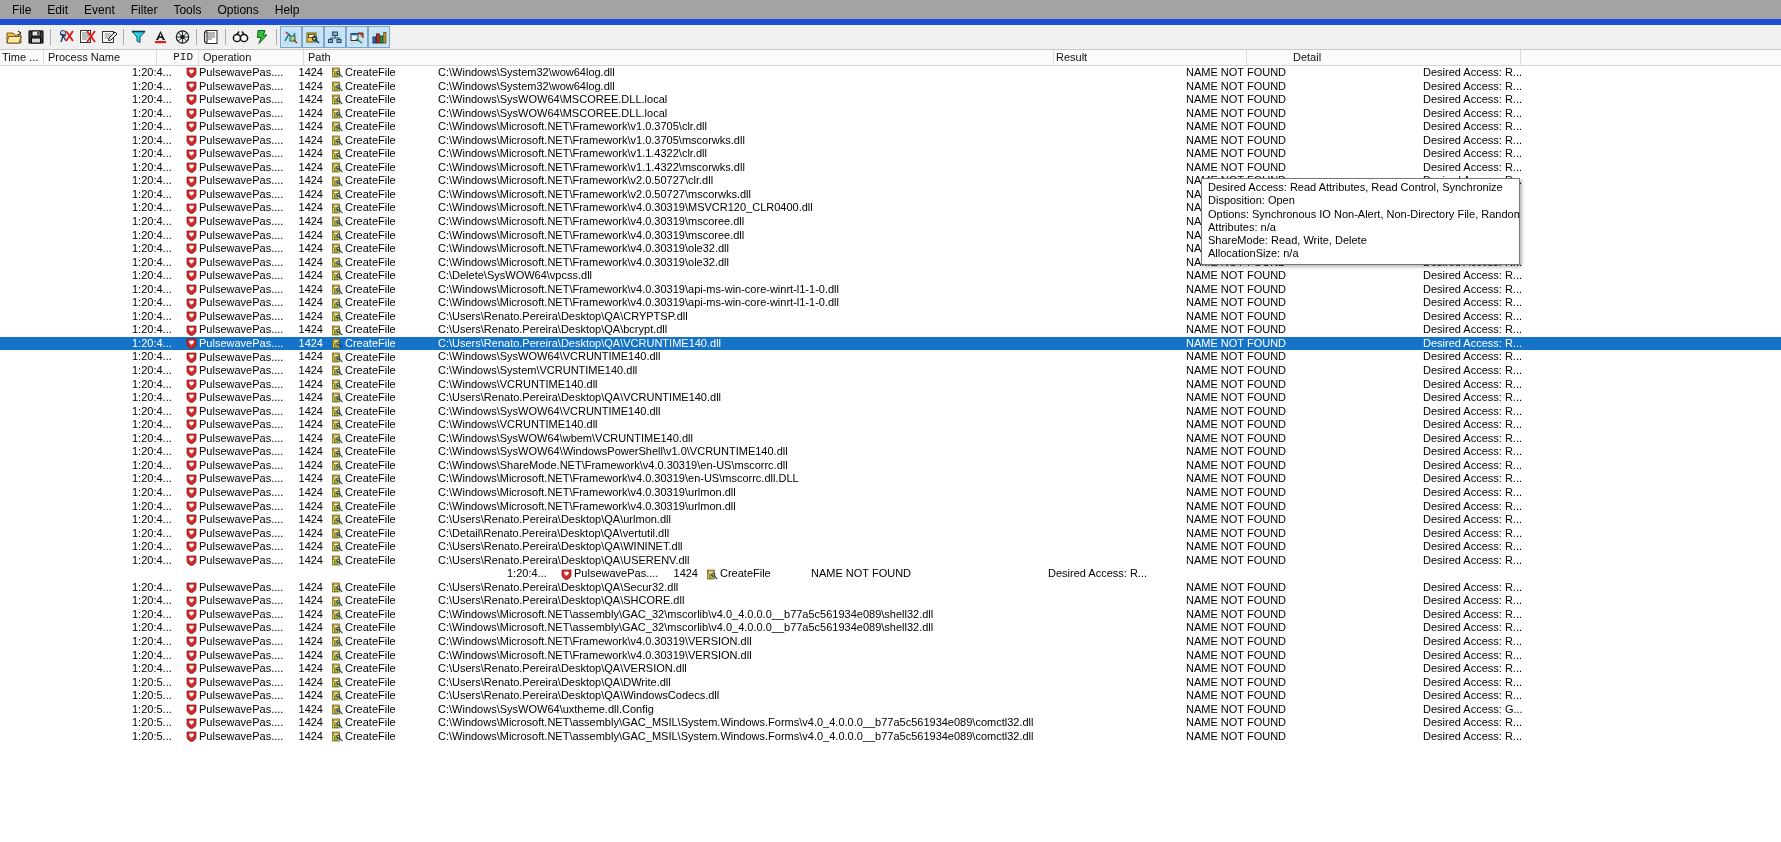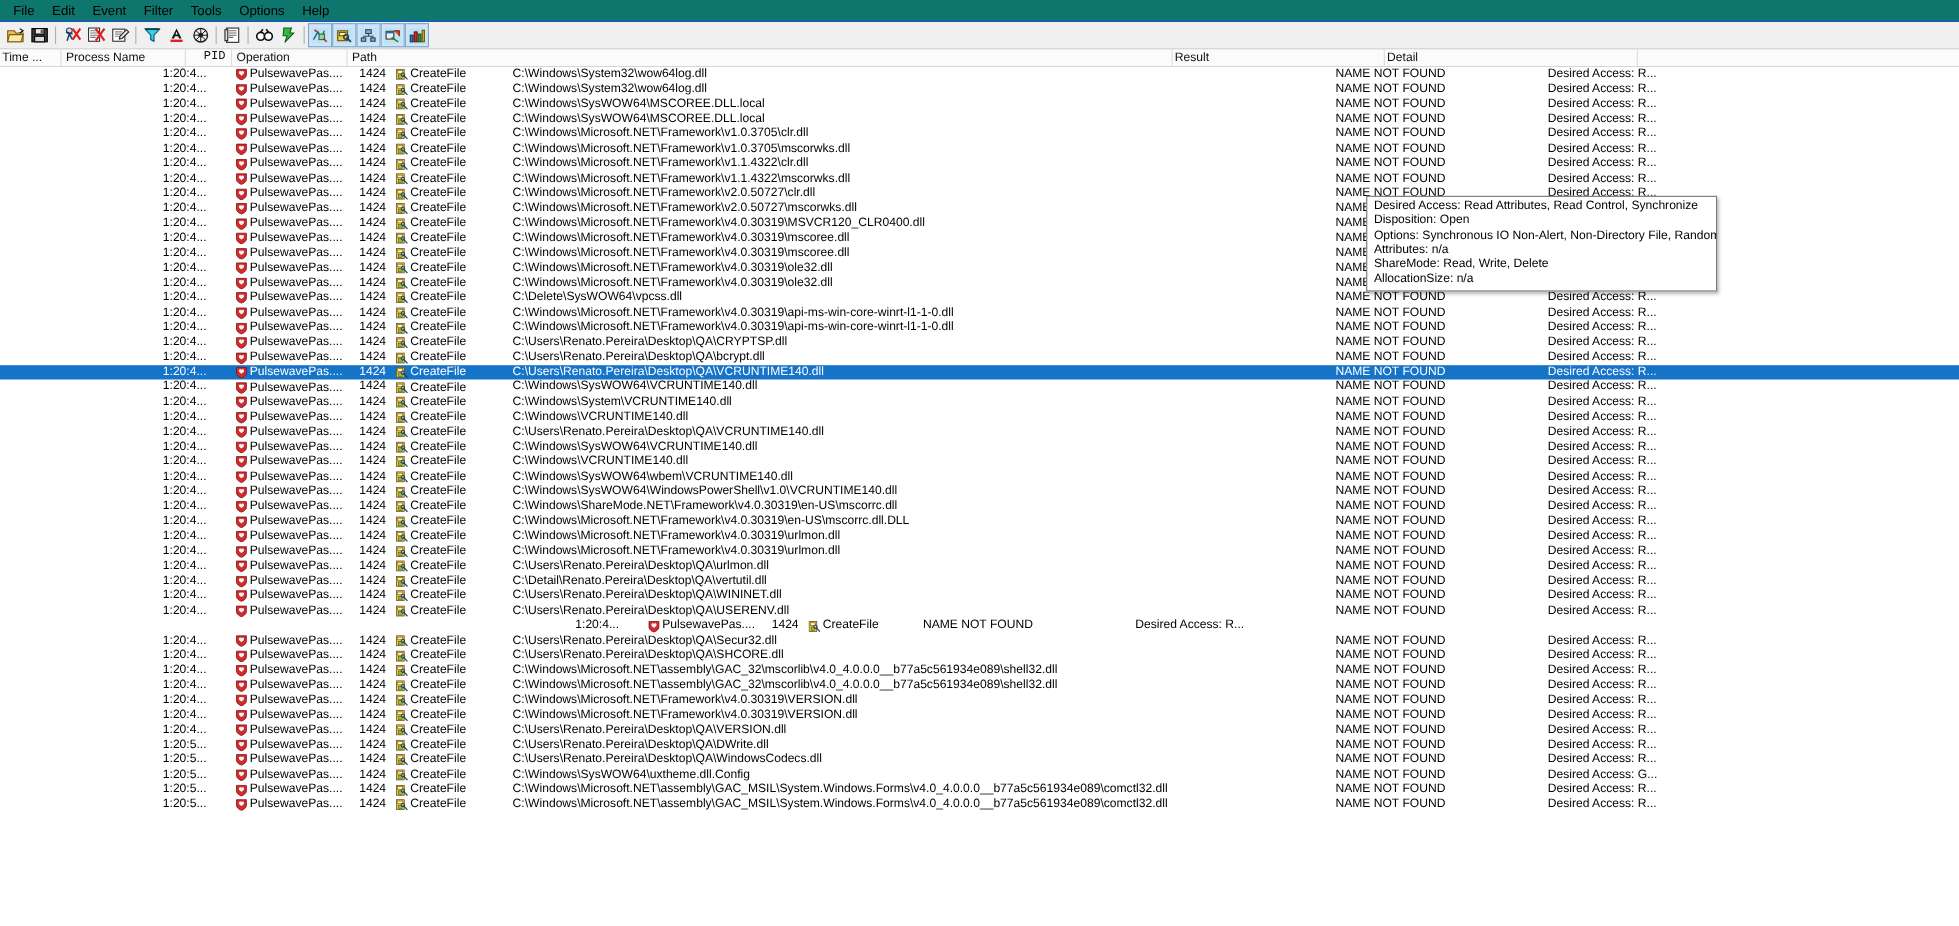--- a/index.html
+++ b/index.html
@@ -5,22 +5,22 @@
   html,body{margin:0;padding:0;}
   body{
     width:1781px;height:842px;overflow:hidden;
     background:#ffffff;
     font-family:"Liberation Sans","DejaVu Sans",sans-serif;
     font-size:11px;color:#000;
     -webkit-font-smoothing:none;
   }
   
   .menubar{
-    height:19px;background:#0f766e;
-    border-bottom:1px solid #1d4ed8;
+    height:19px;background:#a3a3a3;
+    border-bottom:6px solid #1d4ed8;
     display:flex;align-items:center;padding-left:4px;
   }
   .menubar .mi{
     padding:2px 8px;font-size:12px;color:#000;line-height:14px;
     white-space:nowrap;cursor:default;
   }
   
   .toolbar{
     height:24px;background:#f0f0f0;
     border-bottom:1px solid #c8c8c8;
@@ -46,31 +46,31 @@
   }
   .hcell.r{text-align:right;padding-right:5px;padding-left:0;font-family:Liberation Mono, monospace;}
   
   .grid{position:relative;height:768px;overflow:hidden;background:#fff;}
   .row{
     height:13.55px;line-height:13.55px;display:flex;align-items:center;
     font-size:11px;white-space:nowrap;box-sizing:border-box;justify-content:center;
   }
   .row.sel{background:#1573c8;color:#fff;}
   .c{box-sizing:border-box;overflow:hidden;white-space:nowrap;height:13.55px;line-height:13.5px;}
-  .c-time{width:56px;padding-left:2px;}
+  .c-time{width:44px;padding-left:2px;}
   .c-proc{width:113px;display:flex;align-items:center;gap:2px;padding-left:12px;}
   .c-pid{width:42px;text-align:right;padding-right:6px;}
   .c-op{width:105px;display:flex;align-items:center;gap:2px;padding-left:3px;}
   .c-path{width:750px;padding-left:4px;}
   .c-result{width:193px;padding-left:2px;}
-  .c-detail{width:230px;padding-left:2px;}
+  .c-detail{width:230px;padding-left:2px;margin-left:44px;}
   .ico{width:11px;height:11px;flex:0 0 11px;display:block;}
   
   .tooltip{
-    position:absolute;left:1242px;top:178px;width:306px;
+    position:absolute;left:1201px;top:178px;width:306px;
     background:#ffffff;border:1px solid #767676;
     box-shadow:2px 2px 3px rgba(0,0,0,.28);
     padding:2px 5px 3px 6px;font-size:11px;color:#000;line-height:13.3px;
     white-space:nowrap;overflow:hidden;z-index:40;
   }
   .tooltip div{height:13.3px;}
 </style>
 </head>
 <body>
 

